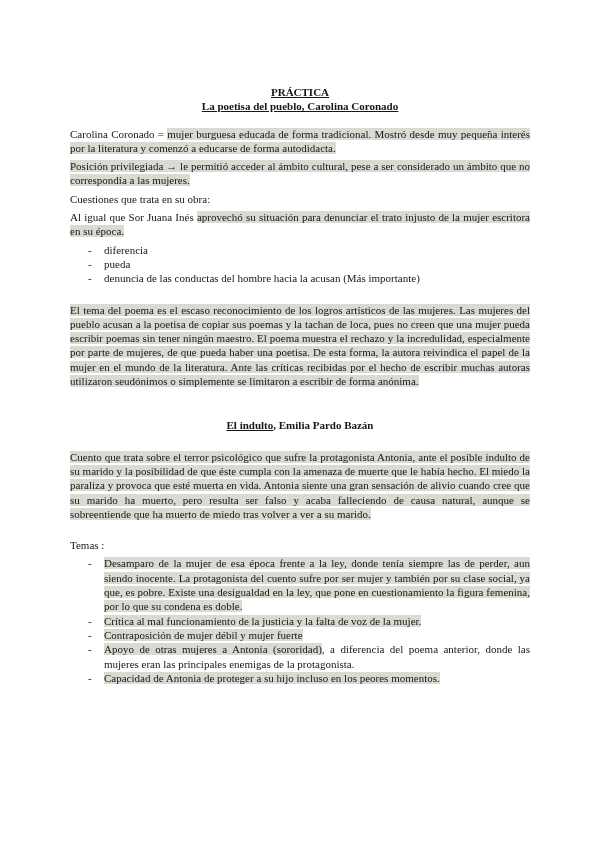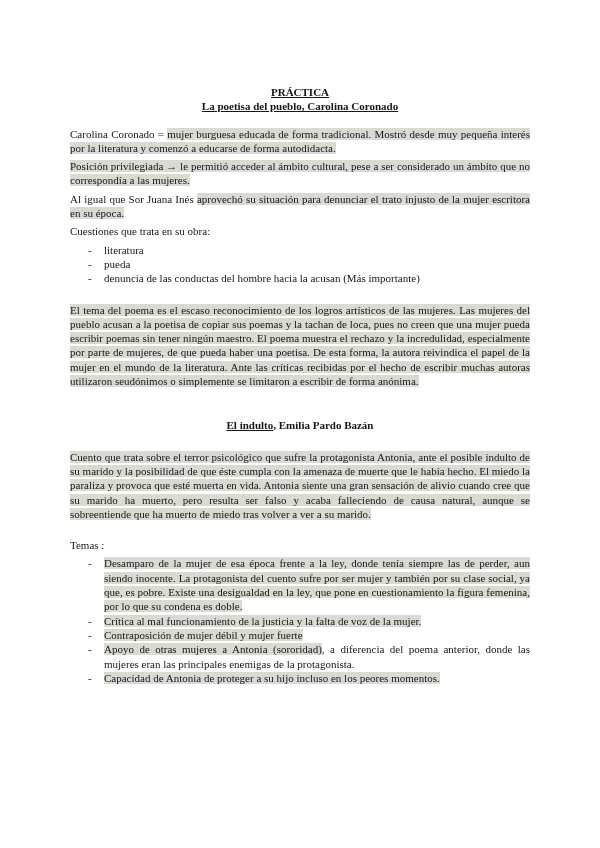--- a/index.html
+++ b/index.html
@@ -30,24 +30,24 @@
 </head>
 <body>
 
 <div class="page">
   <div>
       <p class="title"><span class="b u">PRÁCTICA</span></p>
       <p class="title"><span class="b u">La poetisa del pueblo, Carolina Coronado</span></p>
       <div class="blank"></div>
       <p class="paragraph"><span>Carolina Coronado = </span><span class="hl">mujer burguesa educada de forma tradicional. Mostró desde muy pequeña interés por la literatura y comenzó a educarse de forma autodidacta.</span></p>
       <p class="paragraph"><span class="hl">Posición privilegiada → le permitió acceder al ámbito cultural, pese a ser considerado un ámbito que no correspondía a las mujeres.</span></p>
+      <p class="paragraph"><span>Cuestiones que trata en su obra:</span></p>
       <p class="paragraph"><span>Al igual que Sor Juana Inés </span><span class="hl">aprovechó su situación para denunciar el trato injusto de la mujer escritora en su época.</span></p>
-      <p class="paragraph"><span>Cuestiones que trata en su obra:</span></p>
       <ul class="list">
-        <li class="list-item"><span class="dash">-</span><span>literatura</span></li>
+        <li class="list-item"><span class="dash">-</span><span>diferencia</span></li>
         <li class="list-item"><span class="dash">-</span><span>pueda</span></li>
         <li class="list-item"><span class="dash">-</span><span>denuncia de las conductas del hombre hacia la acusan (Más importante)</span></li>
       </ul>
       <div class="blank"></div>
       <p class="paragraph"><span class="hl">El tema del poema es el escaso reconocimiento de los logros artísticos de las mujeres. Las mujeres del pueblo acusan a la poetisa de copiar sus poemas y la tachan de loca, pues no creen que una mujer pueda escribir poemas sin tener ningún maestro. El poema muestra el rechazo y la incredulidad, especialmente por parte de mujeres, de que pueda haber una poetisa. De esta forma, la autora reivindica el papel de la mujer en el mundo de la literatura. Ante las críticas recibidas por el hecho de escribir muchas autoras utilizaron seudónimos o simplemente se limitaron a escribir de forma anónima.</span></p>
       <div class="blank"></div>
       <div class="blank"></div>
       <p class="heading"><span class="b u">El indulto</span><span class="b">, Emilia Pardo Bazán</span></p>
       <div class="blank"></div>
       <p class="paragraph"><span class="hl">Cuento que trata sobre el terror psicológico que sufre la protagonista Antonia, ante el posible indulto de su marido y la posibilidad de que éste cumpla con la amenaza de muerte que le había hecho. El miedo la paraliza y provoca que esté muerta en vida. Antonia siente una gran sensación de alivio cuando cree que su marido ha muerto, pero resulta ser falso y acaba falleciendo de causa natural, aunque se sobreentiende que ha muerto de miedo tras volver a ver a su marido.</span></p>

